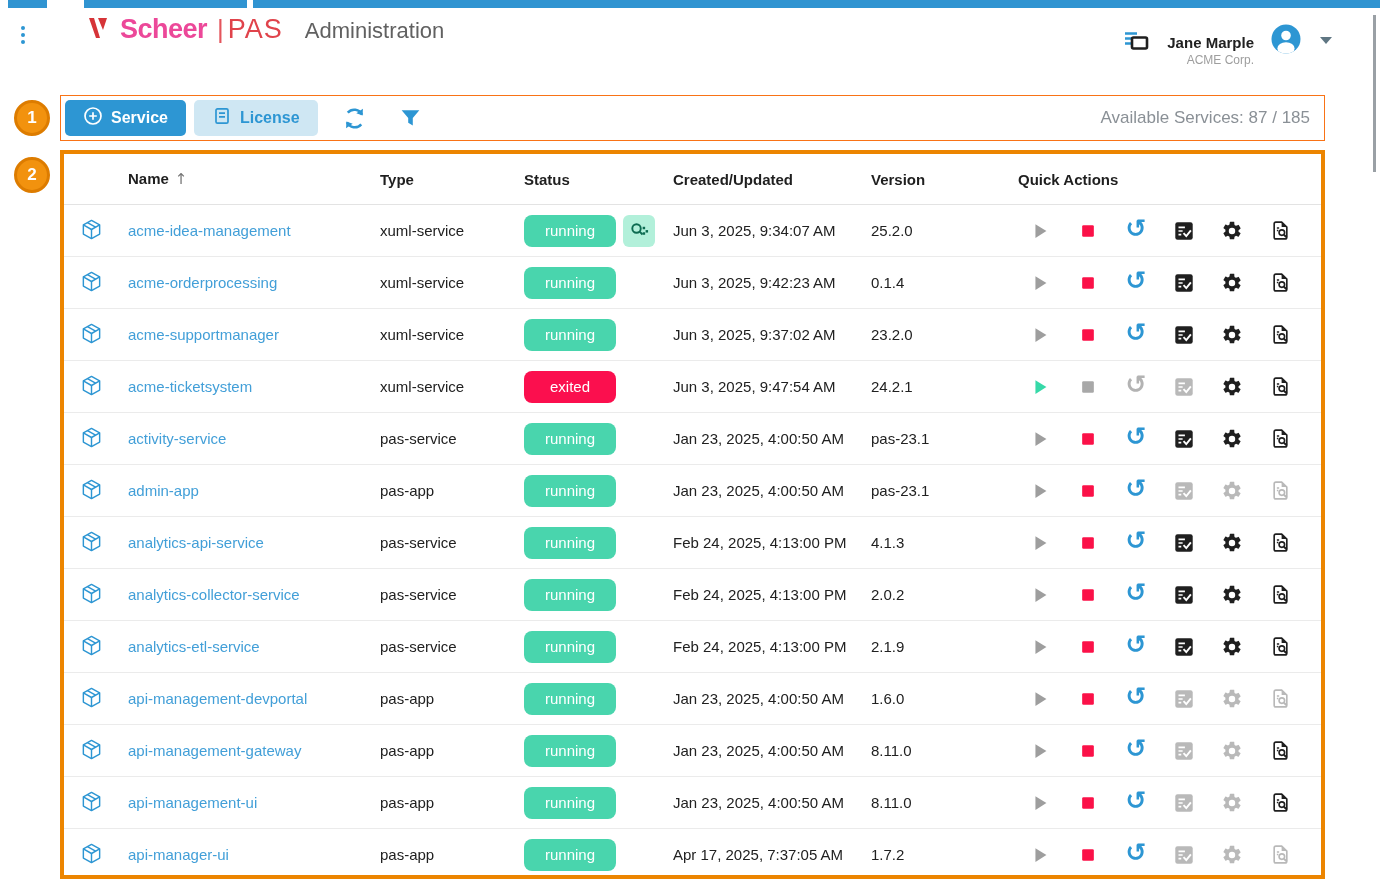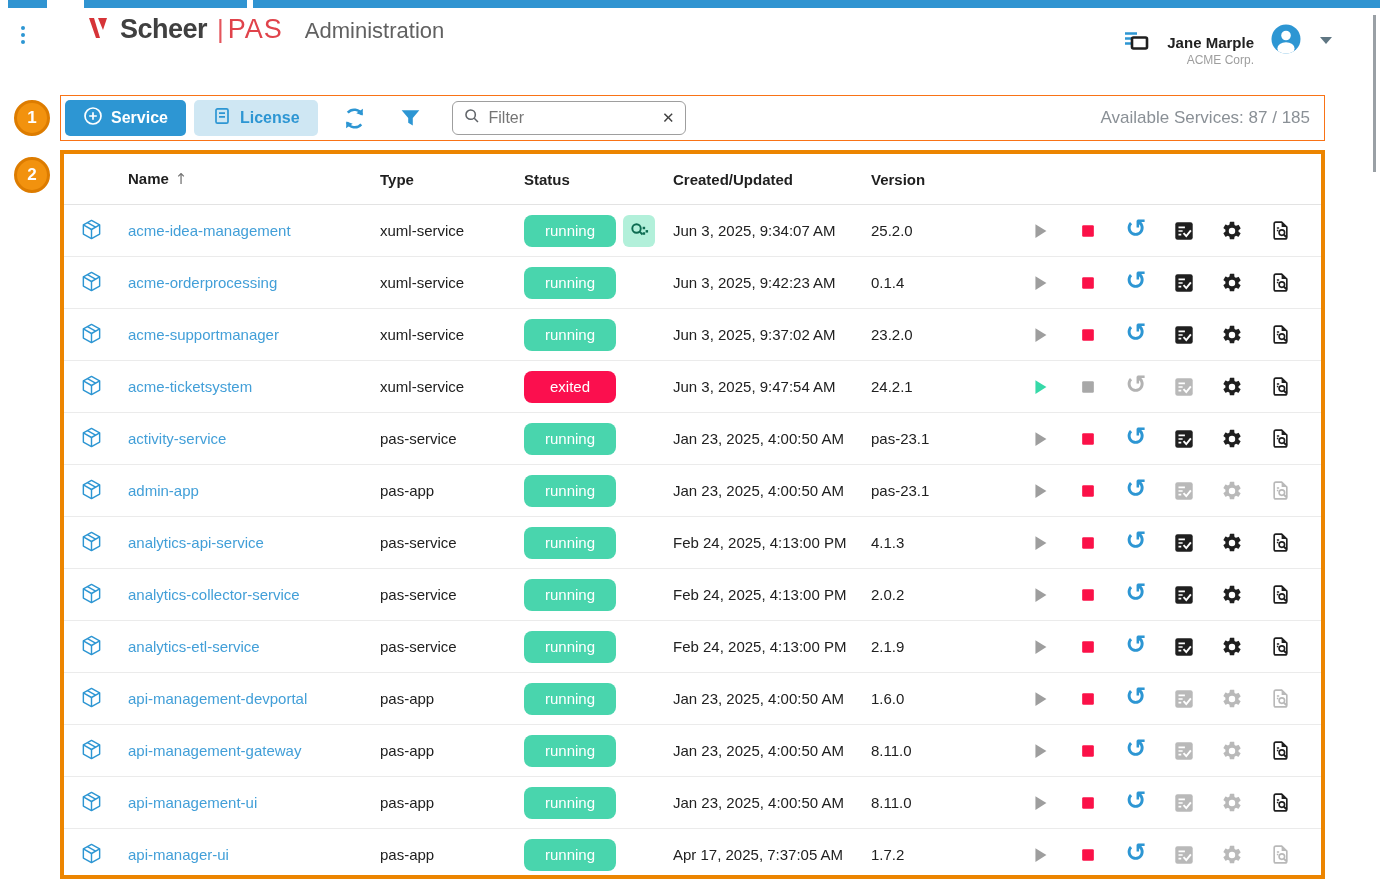--- a/index.html
+++ b/index.html
@@ -12,21 +12,21 @@
   .topstrip .gap1 { position:absolute; left:39px; top:0; width:37px; height:8px; background:#fff; }
   .topstrip .gap2 { position:absolute; left:239px; top:0; width:6px; height:8px; background:#fff; }
 
   
   .header { position:absolute; left:0; top:8px; width:1380px; height:54px; background:#fff; }
   .kebab { position:absolute; left:16px; top:12px; width:14px; height:30px; display:flex;
     flex-direction:column; align-items:center; justify-content:center; gap:3px; cursor:pointer; }
   .kebab i { width:4px; height:4px; border-radius:50%; background:#2d96d3; }
   .logo { position:absolute; left:88px; top:6px; display:flex; align-items:center; }
   .logo-mark { margin-right:6px; }
-  .brand { font-size:27px; font-weight:bold; color:#404040; letter-spacing:-.5px; }
+  .brand { font-size:27px; font-weight:bold; color:#ec4899; letter-spacing:-.5px; }
   .brand-div { font-size:26px; font-weight:300; color:#e4555c; margin:0 4px 0 10px; }
   .product { font-size:27px; font-weight:300; color:#e0434b; letter-spacing:1px; }
   .section { font-size:22px; color:#616161; margin-left:22px; padding-top:3px; }
   .hdr-right { position:absolute; right:48px; top:6px; display:flex; align-items:center; gap:16px; }
   .userblock { text-align:right; line-height:1.25; }
   .user-name { font-size:15px; font-weight:bold; color:#212121;margin-top:20px; }
   .user-org { font-size:12px; color:#9e9e9e; }
   .caret { width:0; height:0; border-left:6px solid transparent; border-right:6px solid transparent;
     border-top:7px solid #5f7683; margin-left:2px; cursor:pointer; }
 
@@ -169,44 +169,35 @@
         <path d="M5.3 15.4 A7.6 7.6 0 0 0 18.0 17.2"></path>
         <path d="M19.5 3.4 L19.2 9.4 L13.6 7.3 Z" fill="currentColor" stroke="none"></path>
         <path d="M4.5 20.6 L4.8 14.6 L10.4 16.7 Z" fill="currentColor" stroke="none"></path>
       </svg>
     </span>
     <span class="tool-icon funnel-ic">
       <svg width="25" height="25" viewBox="0 0 24 24">
         <path d="M3.5 4 H20.5 L14.2 11.4 V18.6 L9.8 16 V11.4 Z" fill="currentColor"></path>
       </svg>
     </span>
-    <div class="filter-wrap">
-      <span>
-        <svg width="18" height="18" viewBox="0 0 20 20" fill="none" stroke="#5f6368" stroke-width="1.7">
-          <circle cx="8.5" cy="8.5" r="5.2"></circle>
-            <path d="M12.5 12.5 L16.6 16.6"></path>
-        </svg>
-      </span>
-      <input type="text" placeholder="Filter" style="">
-      <span class="clear-x">✕</span>
-    </div>
     <span class="avail">Available Services: 87 / 185</span>
   </div>
 
   <div class="table-box">
     <div class="grid-row thead">
       <div></div>
       <div class="th-name">
         <span>Name</span>
         <span class="sort-arrow">↑</span>
       </div>
       <div>Type</div>
       <div>Status</div>
       <div>Created/Updated</div>
       <div>Version</div>
+      <div>Quick Actions</div>
     </div>
     <div id="rows">
         <div class="grid-row trow">
           <div class="cube-cell">
             <span><svg width="23" height="23" viewBox="0 0 24 24" fill="none" stroke="currentColor" stroke-width="1.5" stroke-linejoin="round">
                 <path d="M12 2.5 L20.5 7.25 V16.75 L12 21.5 L3.5 16.75 V7.25 Z"></path>
                 <path d="M3.5 7.25 L12 12 L20.5 7.25"></path>
                 <path d="M12 12 V21.5"></path>
                 <path d="M7.75 4.9 L16.25 9.6"></path>
               </svg></span>

